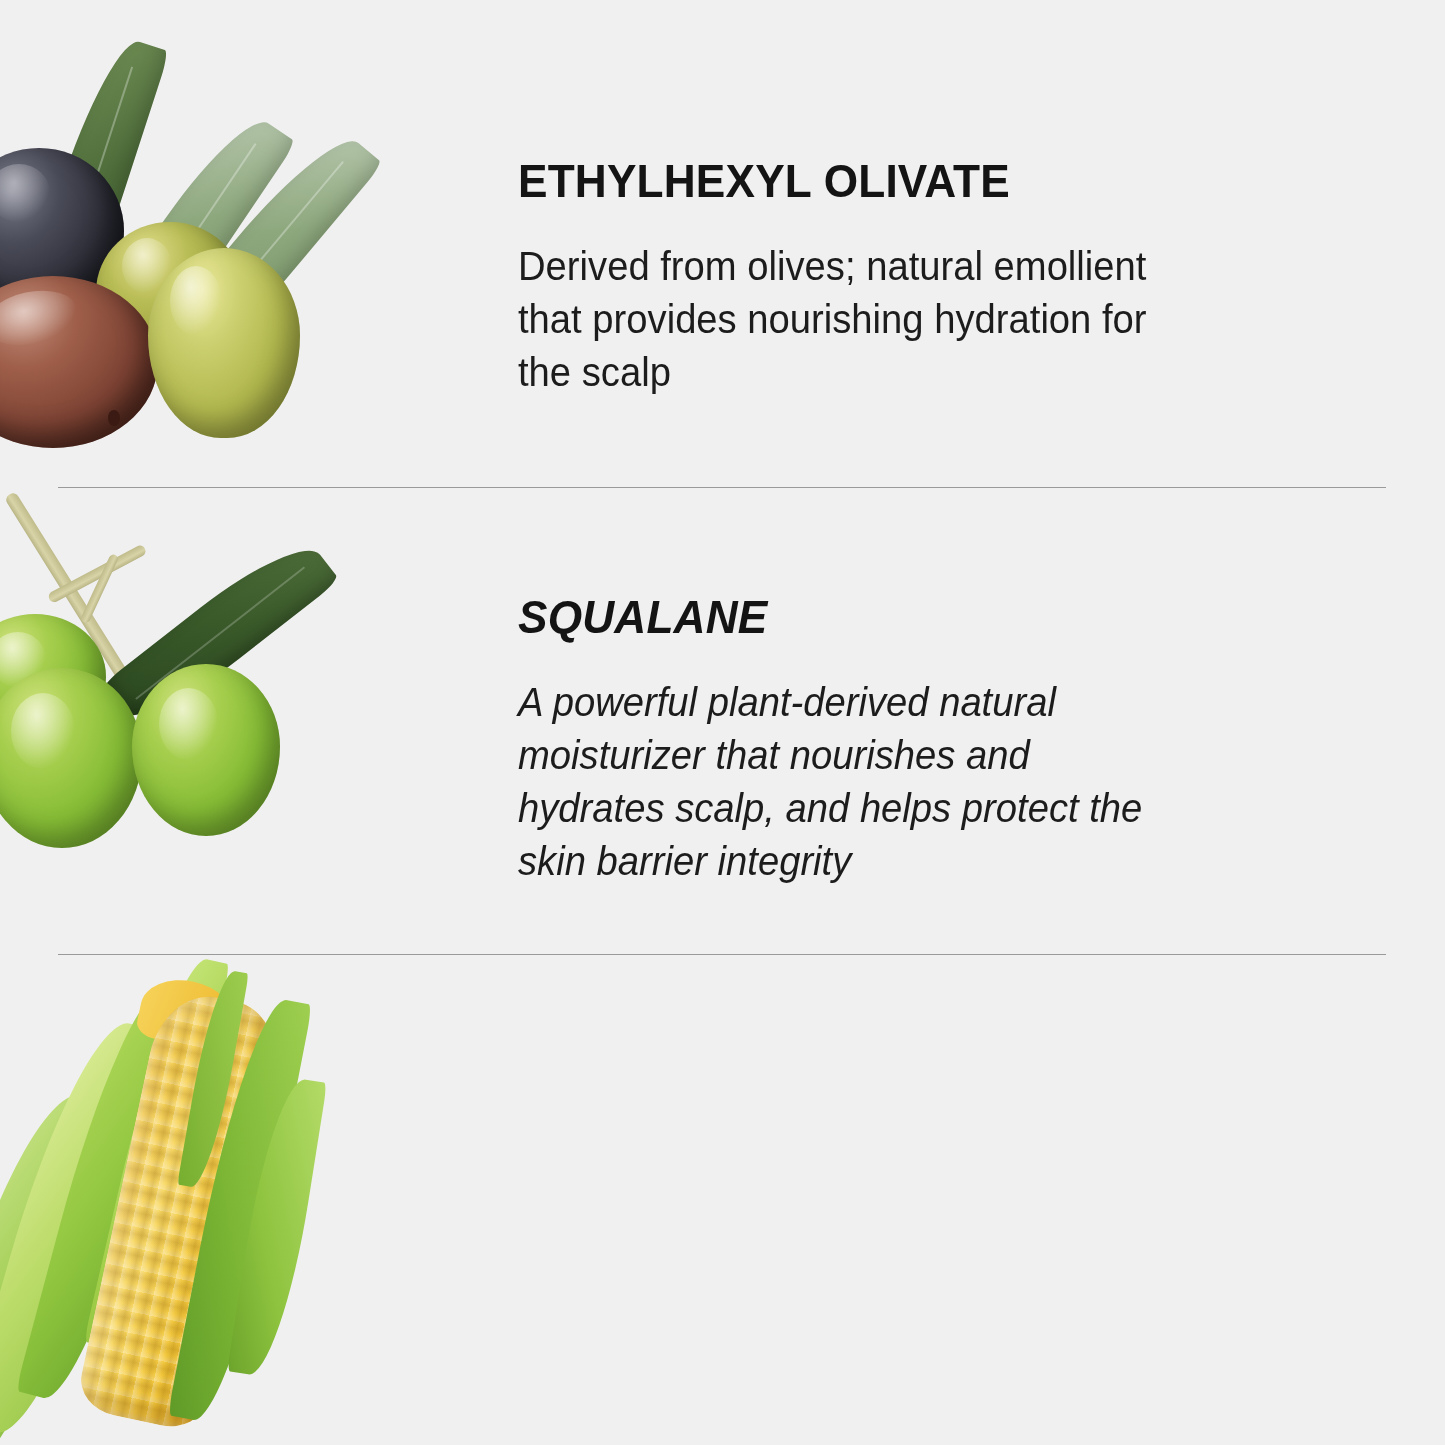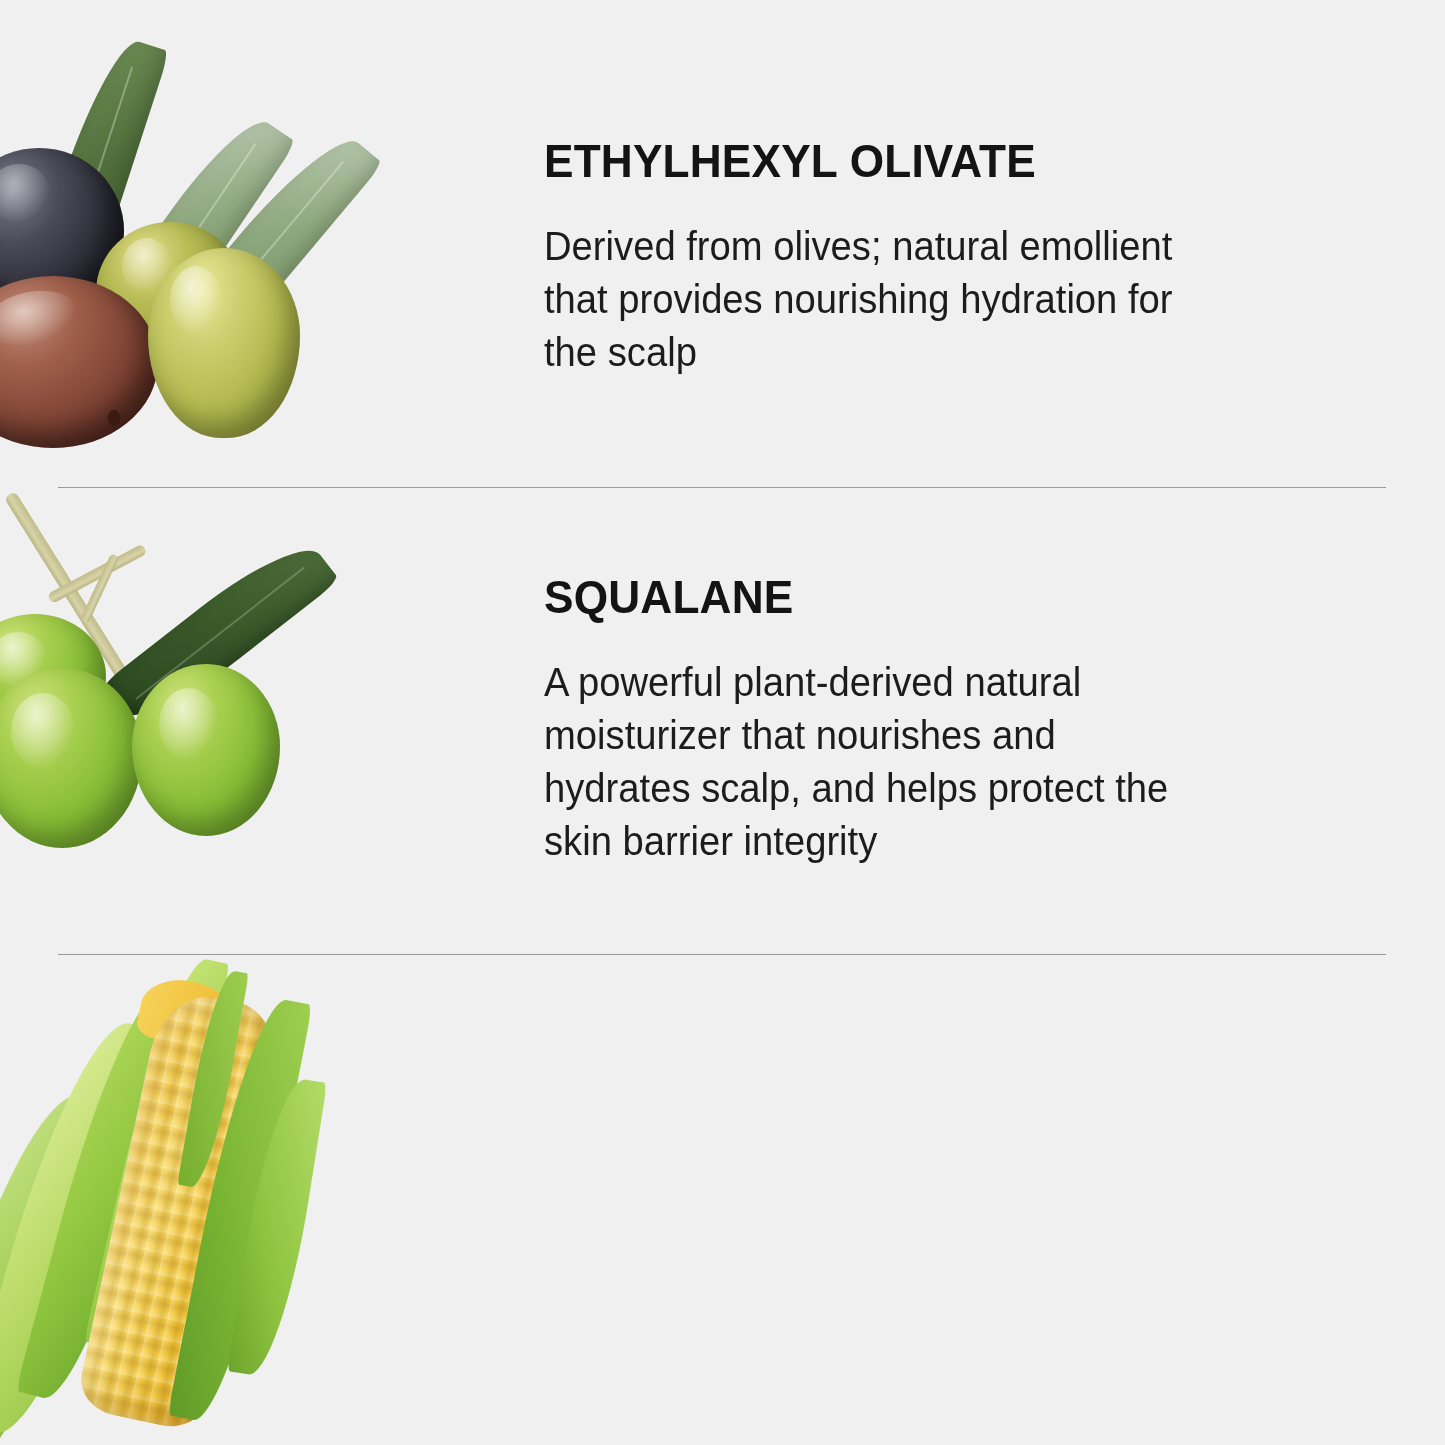--- a/index.html
+++ b/index.html
@@ -31,22 +31,23 @@
   .sec-media {
     position: absolute;
     left: 0;
     top: 0;
     width: 470px;
     height: 100%;
     overflow: hidden;
   }
   .sec-text {
     position: absolute;
-    left: 544px;
+    left: 518px;
     width: 700px;
+    margin-top: 20px;
   }
 
   .ing-title {
     font-size: 47px;
     font-weight: 700;
     letter-spacing: 0.2px;
     color: #141414;
     line-height: 1.0;
     margin: 0 0 36px 0;
     white-space: nowrap;
@@ -170,21 +171,21 @@
     position: absolute;
     left: 36px; top: 16px;
     width: 94px; height: 52px;
     border-radius: 50%;
     transform: rotate(-12deg);
     background: radial-gradient(ellipse at 44% 34%, rgba(255,255,255,.55), rgba(255,255,255,0) 72%);
   }
 
   
   #sec-squalane { top: 488px; height: 466px; }
-  #sec-squalane .sec-text { top: 85px; }
+  #sec-squalane .sec-text { top: 85px; font-style: italic; }
 
   .branch-art { position: absolute; inset: 0; }
 
   .stem {
     position: absolute;
     background: linear-gradient(90deg, #b9b585 0%, #d8d4a8 40%, #c0bb8a 100%);
     border-radius: 6px;
   }
   #stem-main {
     left: 4px; top: 10px;

